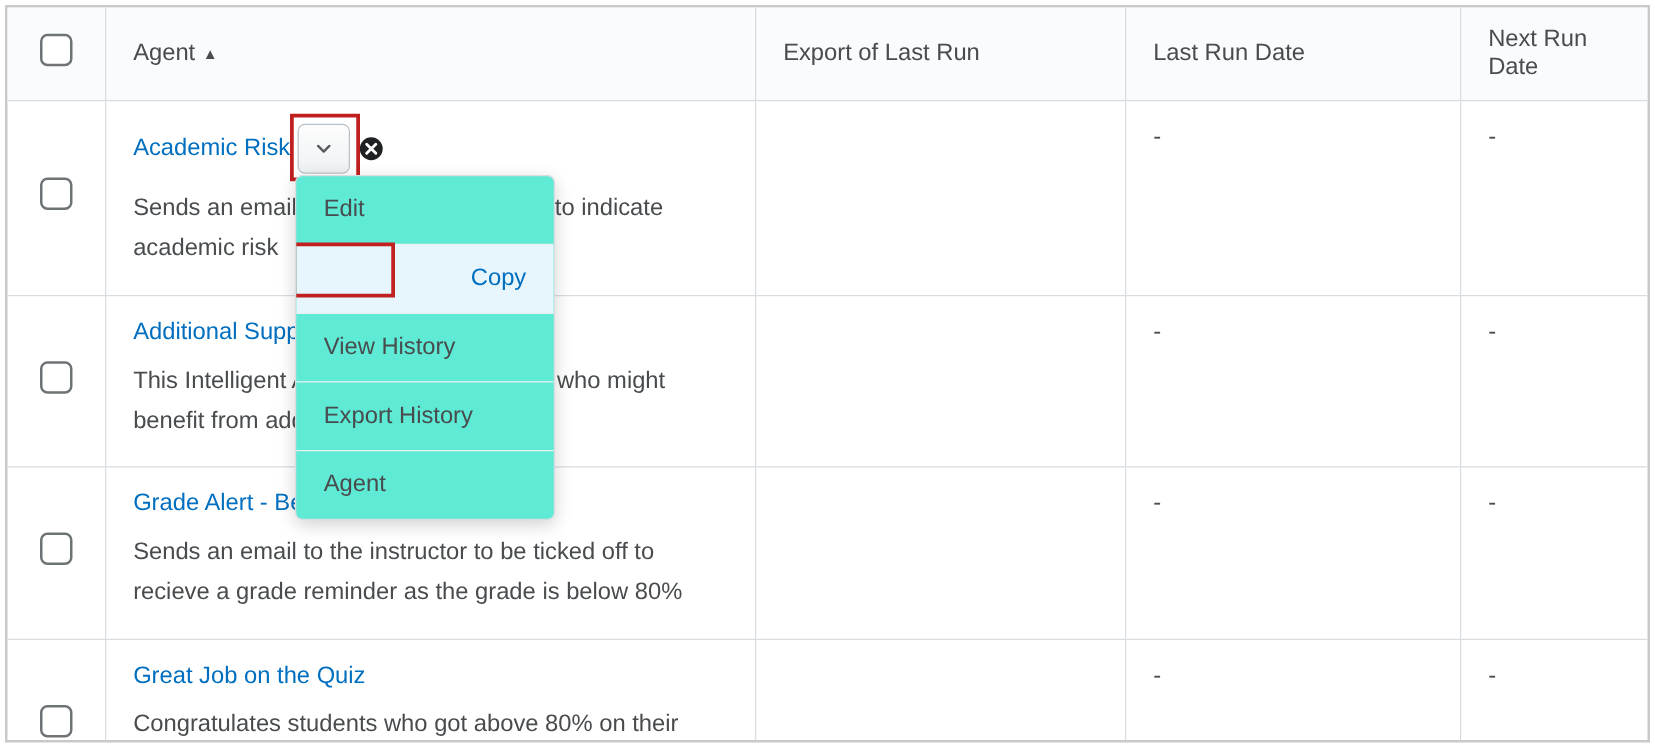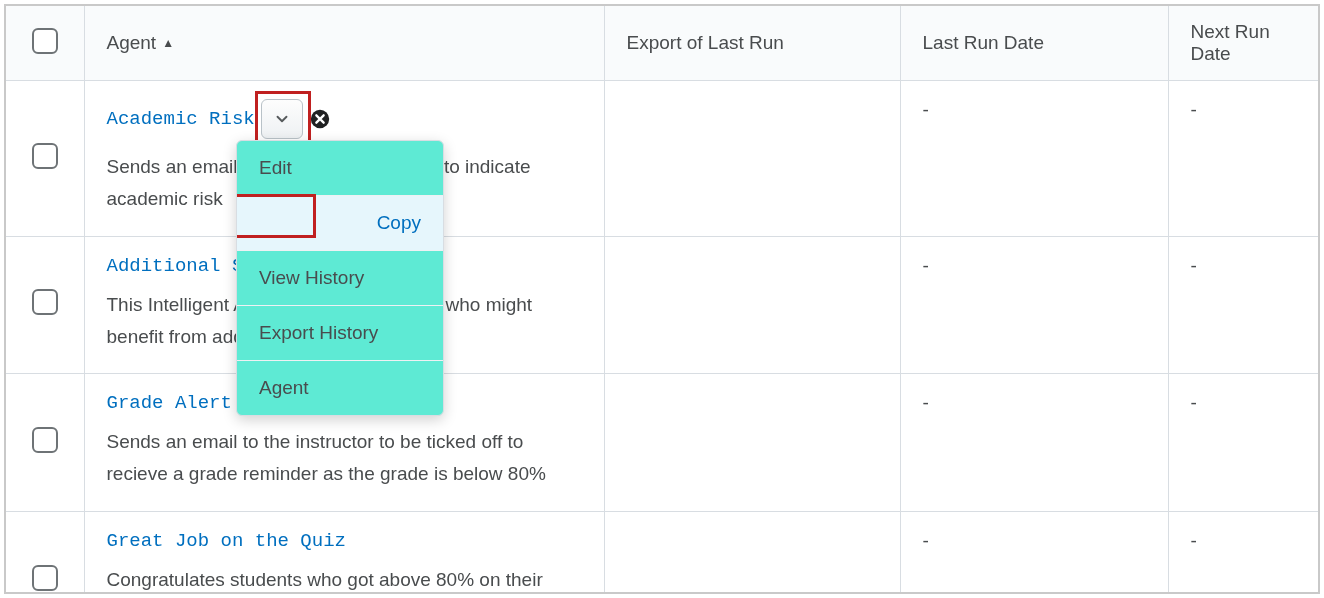--- a/index.html
+++ b/index.html
@@ -12,21 +12,21 @@
     col.check { width: 78px; }
     col.agent { width: 520px; }
     col.results { width: 296px; }
     col.lastrun { width: 268px; }
     col.nextrun { }
     .sort-hdr { display: inline-flex; align-items: center; gap: 6px; cursor: pointer; }
     .sort-caret { font-size: 12px; }
     .check-cell { text-align: center; vertical-align: middle; padding: 0; }
     .chk { appearance: none; width: 26px; height: 26px; border: 2px solid #6e7376; border-radius: 6px; background: #fff; cursor: pointer; display: inline-block; }
     .agent-cell { padding: 18px 22px 20px 22px; }
-    .agent-title-row { display: flex; align-items: center; gap: 6px; margin-bottom: 12px; font-family: Liberation Mono, monospace; }
+    .agent-title-row { display: flex; align-items: center; gap: 6px; margin-bottom: 12px; }
     .agent-link { color: #006fbf; text-decoration: none; font-size: 19px; }
     .chev-btn { width: 42px; height: 40px; border: 1px solid #b9c2c8; border-radius: 6px; background: linear-gradient(#fdfdfd,#eef1f3); display: inline-flex; align-items: center; justify-content: center; cursor: pointer; }
     .chev-btn svg { width: 18px; height: 18px; }
     .chev-wrap { position: relative; display: inline-block; }
     .highlight-box { position: absolute; border: 3px solid #c02020; pointer-events: none; }
     .disabled-icon { width: 22px; height: 22px; display: inline-flex; align-items: center; justify-content: center; }
     .disabled-icon svg { width: 22px; height: 22px; }
     .agent-desc { color: #494c4e; line-height: 1.7; font-size: 19px; }
     .dash-cell { padding: 18px 22px; color: #494c4e; }
     

